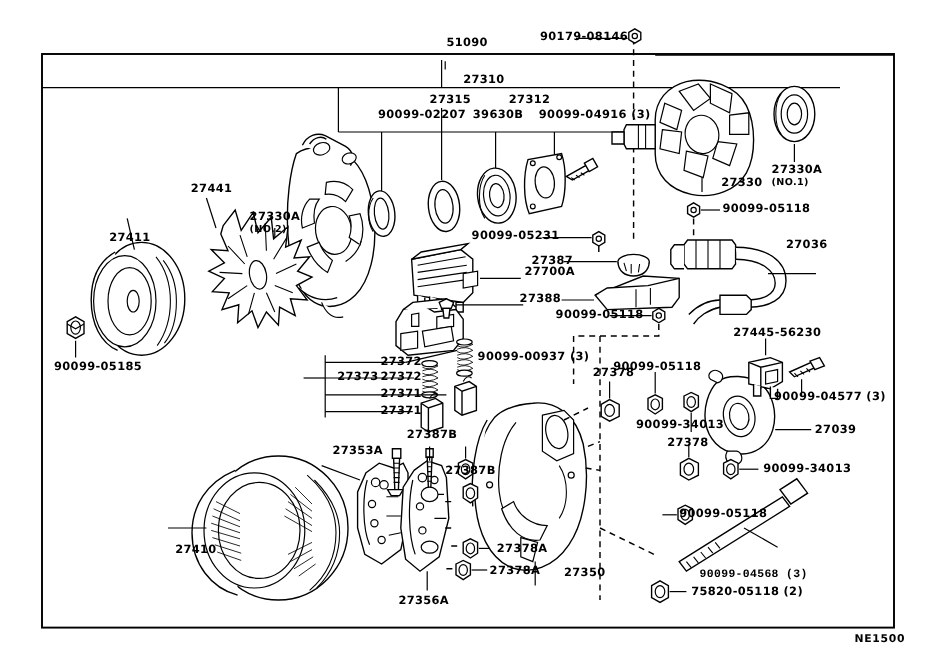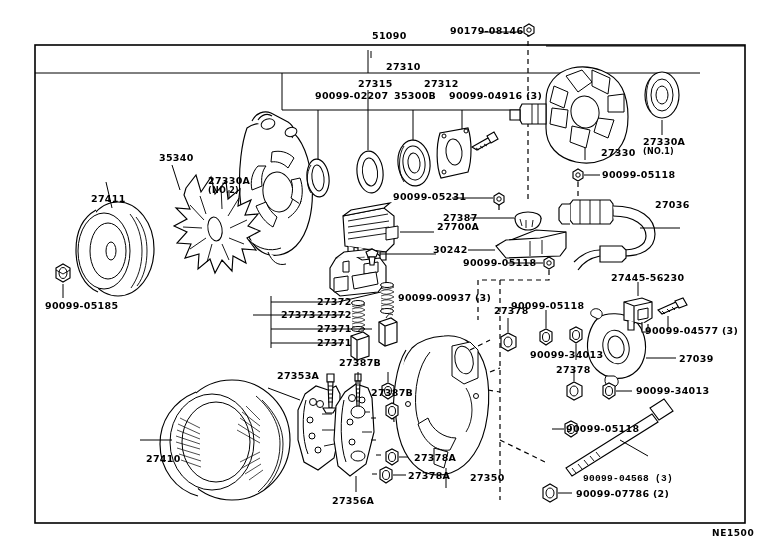--- a/index.html
+++ b/index.html
@@ -449,41 +449,41 @@
   <g>
     <path class="part" d="M386,406 l6,-3 l6,3 l0,9 l-6,4 l-6,-4 z"></path>
     <ellipse class="part2" cx="392" cy="411" rx="3.5" ry="4.5"></ellipse>
   </g>
 
 </svg>
 
 <div class="lbl" style="left:372px;top:31px;">51090</div>
 <div class="lbl" style="left:386px;top:62px;">27310</div>
 <div class="lbl" style="left:358px;top:79px;">27315</div>
-<div class="lbl" style="left:394px;top:91px;">35300B</div>
+<div class="lbl" style="left:394px;top:91px;">39630B</div>
 <div class="lbl" style="left:424px;top:79px;">27312</div>
 <div class="lbl" style="left:315px;top:91px;">90099-02207</div>
 <div class="lbl" style="left:449px;top:91px;">90099-04916 (3)</div>
 <div class="lbl" style="left:450px;top:26px;">90179-08146</div>
 
 <div class="lbl" style="left:601px;top:148px;">27330</div>
 <div class="lbl" style="left:643px;top:137px;">27330A</div>
 <div class="lbl sub" style="left:643px;top:147px;">(NO.1)</div>
 
-<div class="lbl" style="left:159px;top:153px;">35340</div>
+<div class="lbl" style="left:159px;top:153px;">27441</div>
 <div class="lbl" style="left:91px;top:194px;">27411</div>
 <div class="lbl" style="left:45px;top:301px;">90099-05185</div>
 <div class="lbl" style="left:208px;top:176px;">27330A</div>
 <div class="lbl sub" style="left:208px;top:186px;text-align:center;">(NO.2)</div>
 
 <div class="lbl" style="left:437px;top:222px;">27700A</div>
 <div class="lbl" style="left:398px;top:249px;margin-top:44px;">90099-00937 (3)</div>
 <div class="lbl" style="left:393px;top:192px;">90099-05231</div>
 <div class="lbl" style="left:443px;top:213px;">27387</div>
-<div class="lbl" style="left:433px;top:245px;">30242</div>
+<div class="lbl" style="left:433px;top:245px;">27388</div>
 <div class="lbl" style="left:602px;top:170px;">90099-05118</div>
 <div class="lbl" style="left:655px;top:200px;">27036</div>
 <div class="lbl" style="left:463px;top:258px;">90099-05118</div>
 
 <div class="lbl" style="left:281px;top:310px;">27373</div>
 <div class="lbl" style="left:317px;top:297px;">27372</div>
 <div class="lbl" style="left:317px;top:310px;">27372</div>
 <div class="lbl" style="left:317px;top:324px;">27371</div>
 <div class="lbl" style="left:317px;top:338px;">27371</div>
 
@@ -499,17 +499,17 @@
 <div class="lbl" style="left:494px;top:306px;">27378</div>
 <div class="lbl" style="left:511px;top:301px;">90099-05118</div>
 <div class="lbl" style="left:530px;top:350px;">90099-34013</div>
 <div class="lbl" style="left:611px;top:273px;">27445-56230</div>
 <div class="lbl" style="left:645px;top:326px;">90099-04577 (3)</div>
 <div class="lbl" style="left:679px;top:354px;">27039</div>
 <div class="lbl" style="left:556px;top:365px;">27378</div>
 <div class="lbl" style="left:636px;top:386px;">90099-34013</div>
 <div class="lbl" style="left:566px;top:424px;">90099-05118</div>
 <div class="lbl" style="left:583px;top:474px;font-family:Liberation Mono, monospace;">90099-04568 (3)</div>
-<div class="lbl" style="left:576px;top:489px;">90099-07786 (2)</div>
+<div class="lbl" style="left:576px;top:489px;">75820-05118 (2)</div>
 
 <div class="wm" style="left:712px;top:528px;">NE1500</div>
 
 </div>
 
 </body></html>

